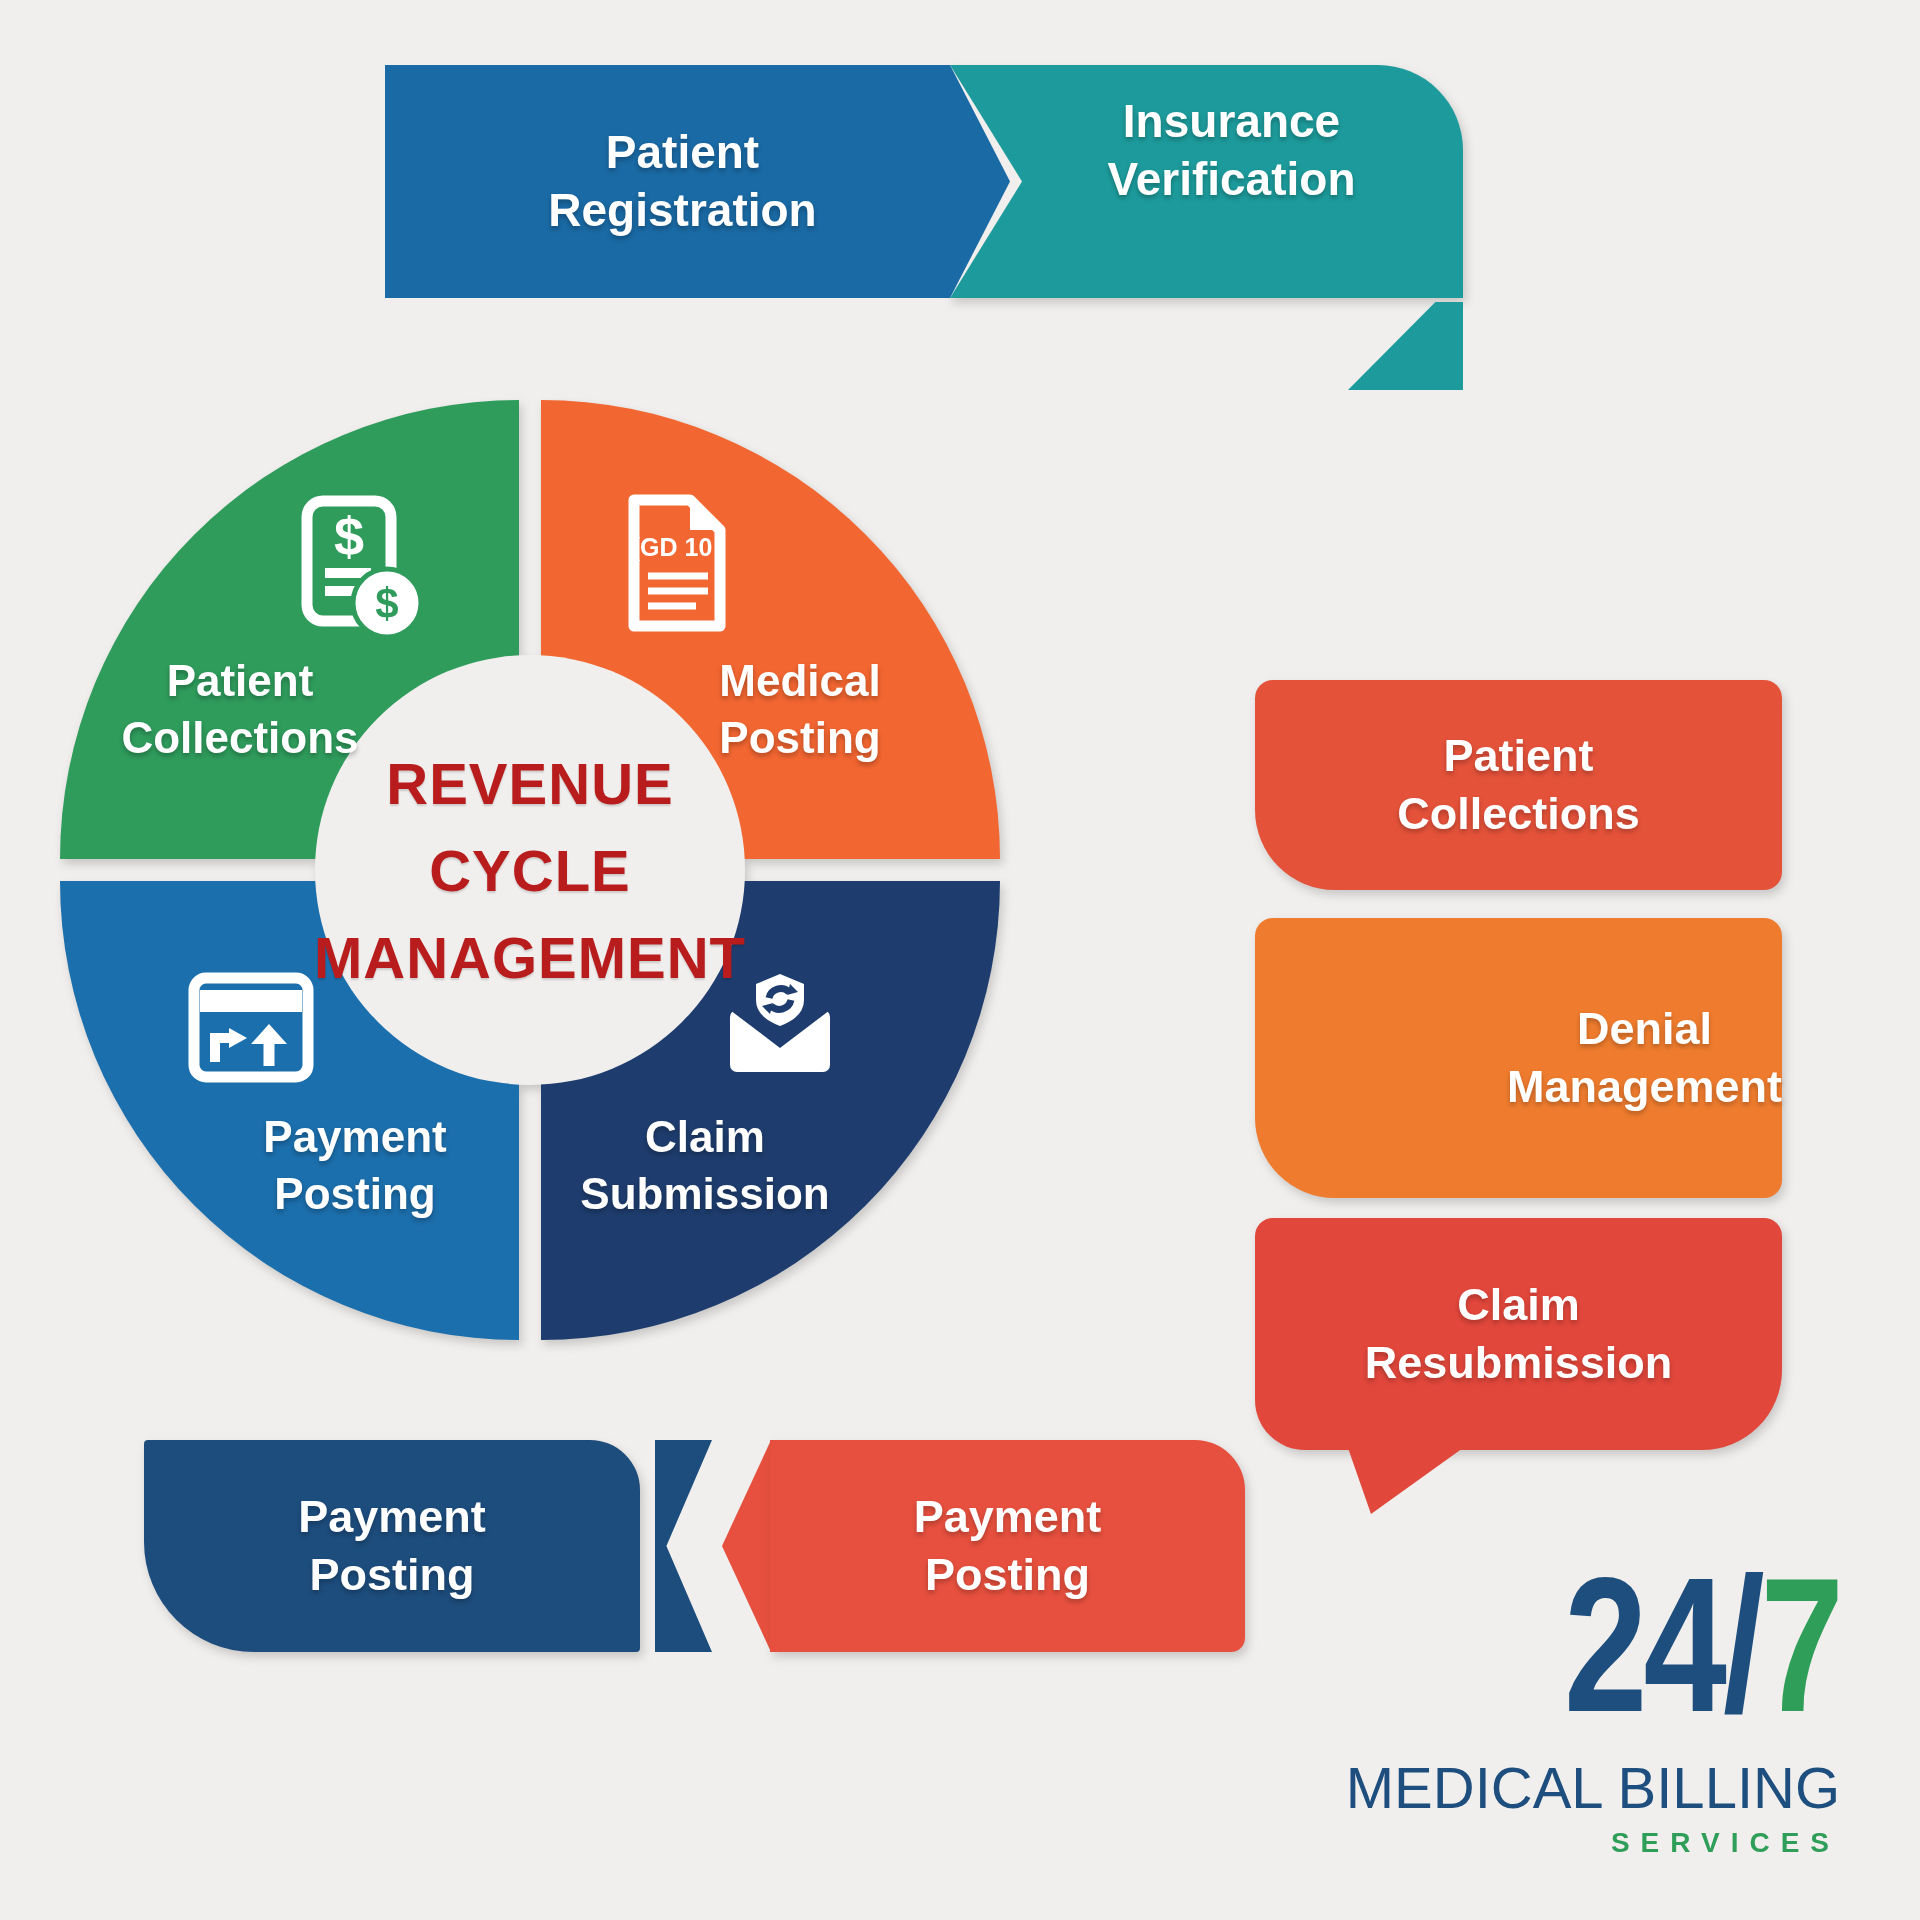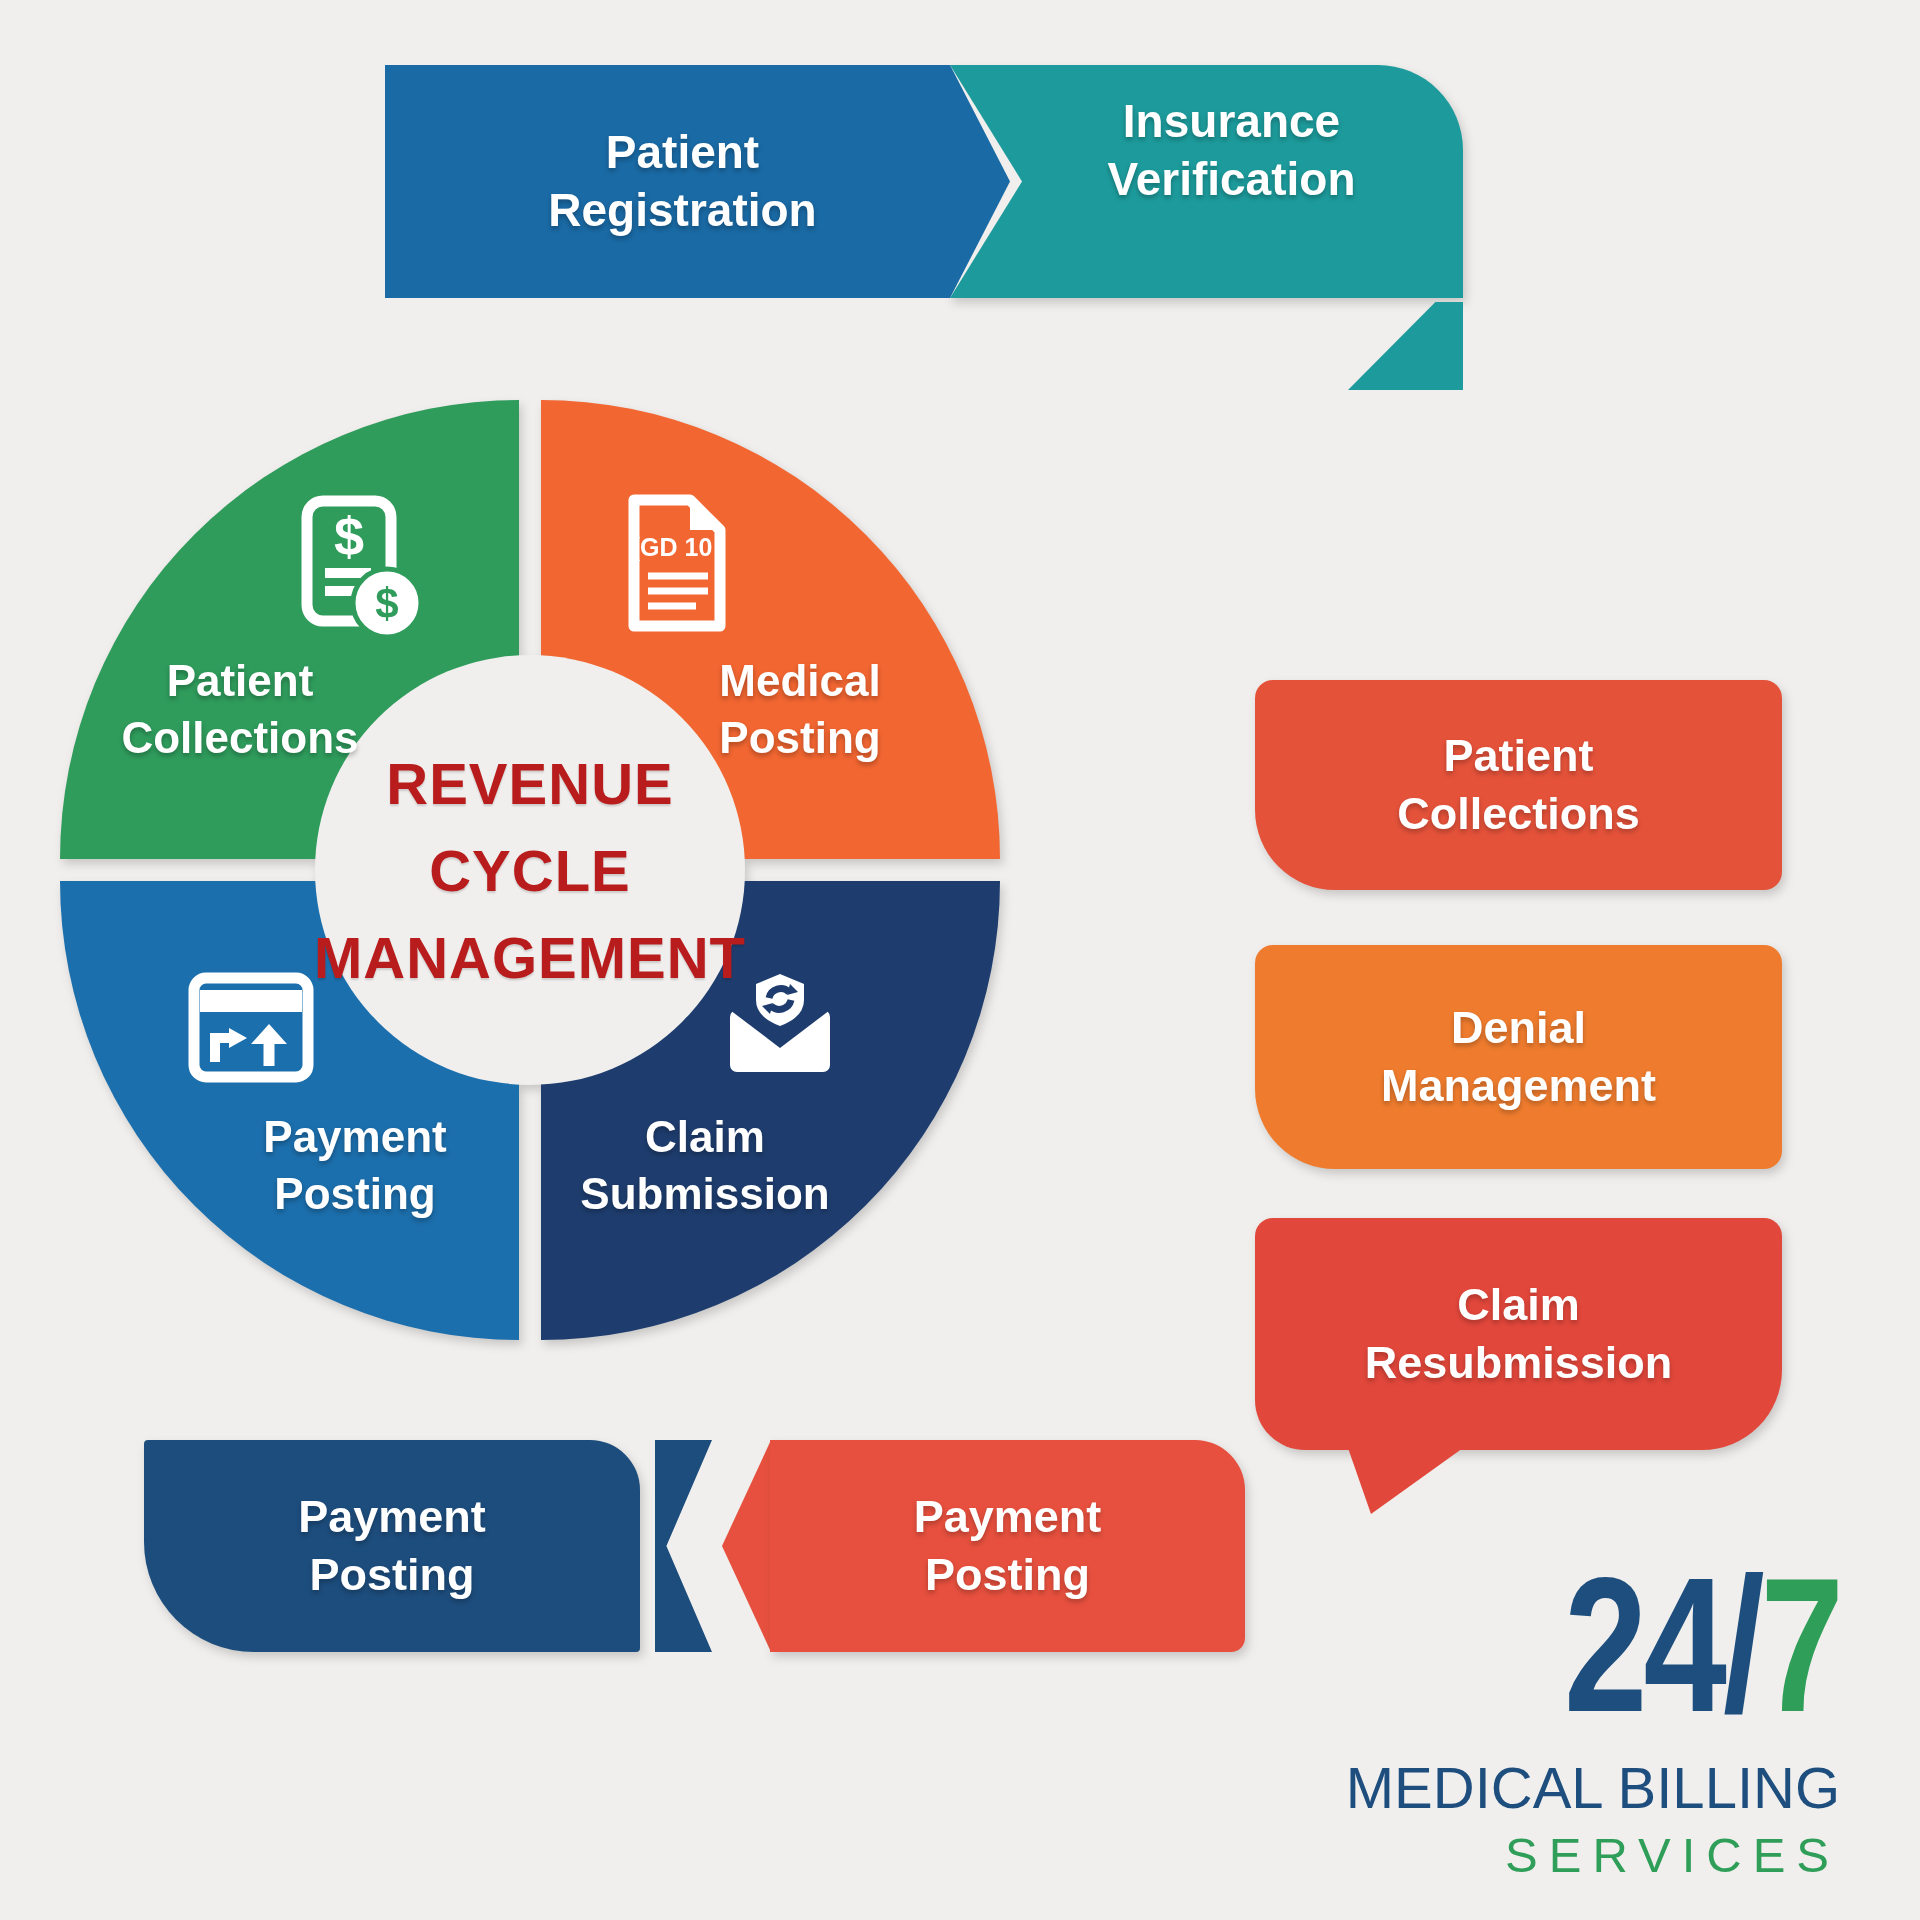--- a/index.html
+++ b/index.html
@@ -24,21 +24,21 @@
     clip-path:polygon(76% 0%,100% 0%,100% 100%,0% 100%);}
   .tail-bottom{left:1348px;top:1448px;width:115px;height:66px;background:#e2473b;
     clip-path:polygon(0% 0%,100% 0%,20% 100%);}
   
   .side-box{position:absolute;left:1255px;width:527px;display:flex;align-items:center;justify-content:center;
     border-radius:18px 18px 18px 80px;}
   .box-label{color:#fff;font-weight:700;font-size:45px;line-height:1.28;text-align:center;
     white-space:pre-line;text-shadow:0 3px 5px rgba(0,0,0,0.25);}
   .box-charge{top:388px;height:222px;background:#1d9b9c;}
   .box-collections{top:680px;height:210px;background:#e5523a;}
-  .box-denial{top:945px;height:224px;background:#ef7c2e;}
+  .box-denial{top:918px;height:280px;background:#ef7c2e;justify-content:flex-end;}
   .box-resub{top:1218px;height:232px;background:#e2473b;border-radius:18px 18px 80px 50px;}
   
   .banner-navy{left:144px;top:1440px;width:496px;height:212px;background:#1d4d7d;
     border-radius:4px 50px 4px 110px;display:flex;align-items:center;justify-content:center;}
   .navy-bar{left:655px;top:1440px;width:57px;height:212px;background:#1d4d7d;
     clip-path:polygon(0% 0%,100% 0%,20% 50%,100% 100%,0% 100%);}
   .red-apex{left:722px;top:1440px;width:49px;height:212px;background:#e7503e;
     clip-path:polygon(100% 0%,100% 100%,0% 50%);}
   .banner-red{left:770px;top:1440px;width:475px;height:212px;background:#e7503e;
     border-radius:0 50px 14px 0;display:flex;align-items:center;justify-content:center;}
@@ -54,21 +54,21 @@
   .center-title{font-weight:700;font-size:58px;line-height:1.5;letter-spacing:1px;color:#b91c1c;
     text-align:center;white-space:pre-line;text-shadow:0 2px 2px rgba(0,0,0,0.15);}
   .quad-label{position:absolute;width:440px;color:#fff;font-weight:700;font-size:44px;line-height:1.3;
     text-align:center;white-space:pre-line;text-shadow:0 3px 5px rgba(0,0,0,0.28);}
   
   .logo{left:1230px;top:1590px;width:610px;text-align:right;}
   .logo-number{font-weight:700;font-size:150px;line-height:1.0;letter-spacing:-4px;
     display:inline-block;transform:scaleY(1.28);transform-origin:center bottom;color:#1d4e7e;}
   .logo-number .accent{color:#2f9e58;}
   .logo-line1{margin-top:14px;font-weight:400;font-size:58px;letter-spacing:0px;color:#1d4e7e;}
-  .logo-line2{margin-top:6px;font-weight:400;font-size:49px;letter-spacing:11px;color:#2f9e58;}
+  .logo-line2{margin-top:6px;font-weight:700;font-size:28px;letter-spacing:11px;color:#2f9e58;}
 </style>
 </head>
 <body>
 
 <div class="canvas">
 
   <div class="shape banner-teal"></div>
   <div class="abs gap-chevron"></div>
   <div class="shape banner-blue"></div>
   <div class="flow-label" style="left:395px;top:65px;width:575px;height:233px;">Patient

